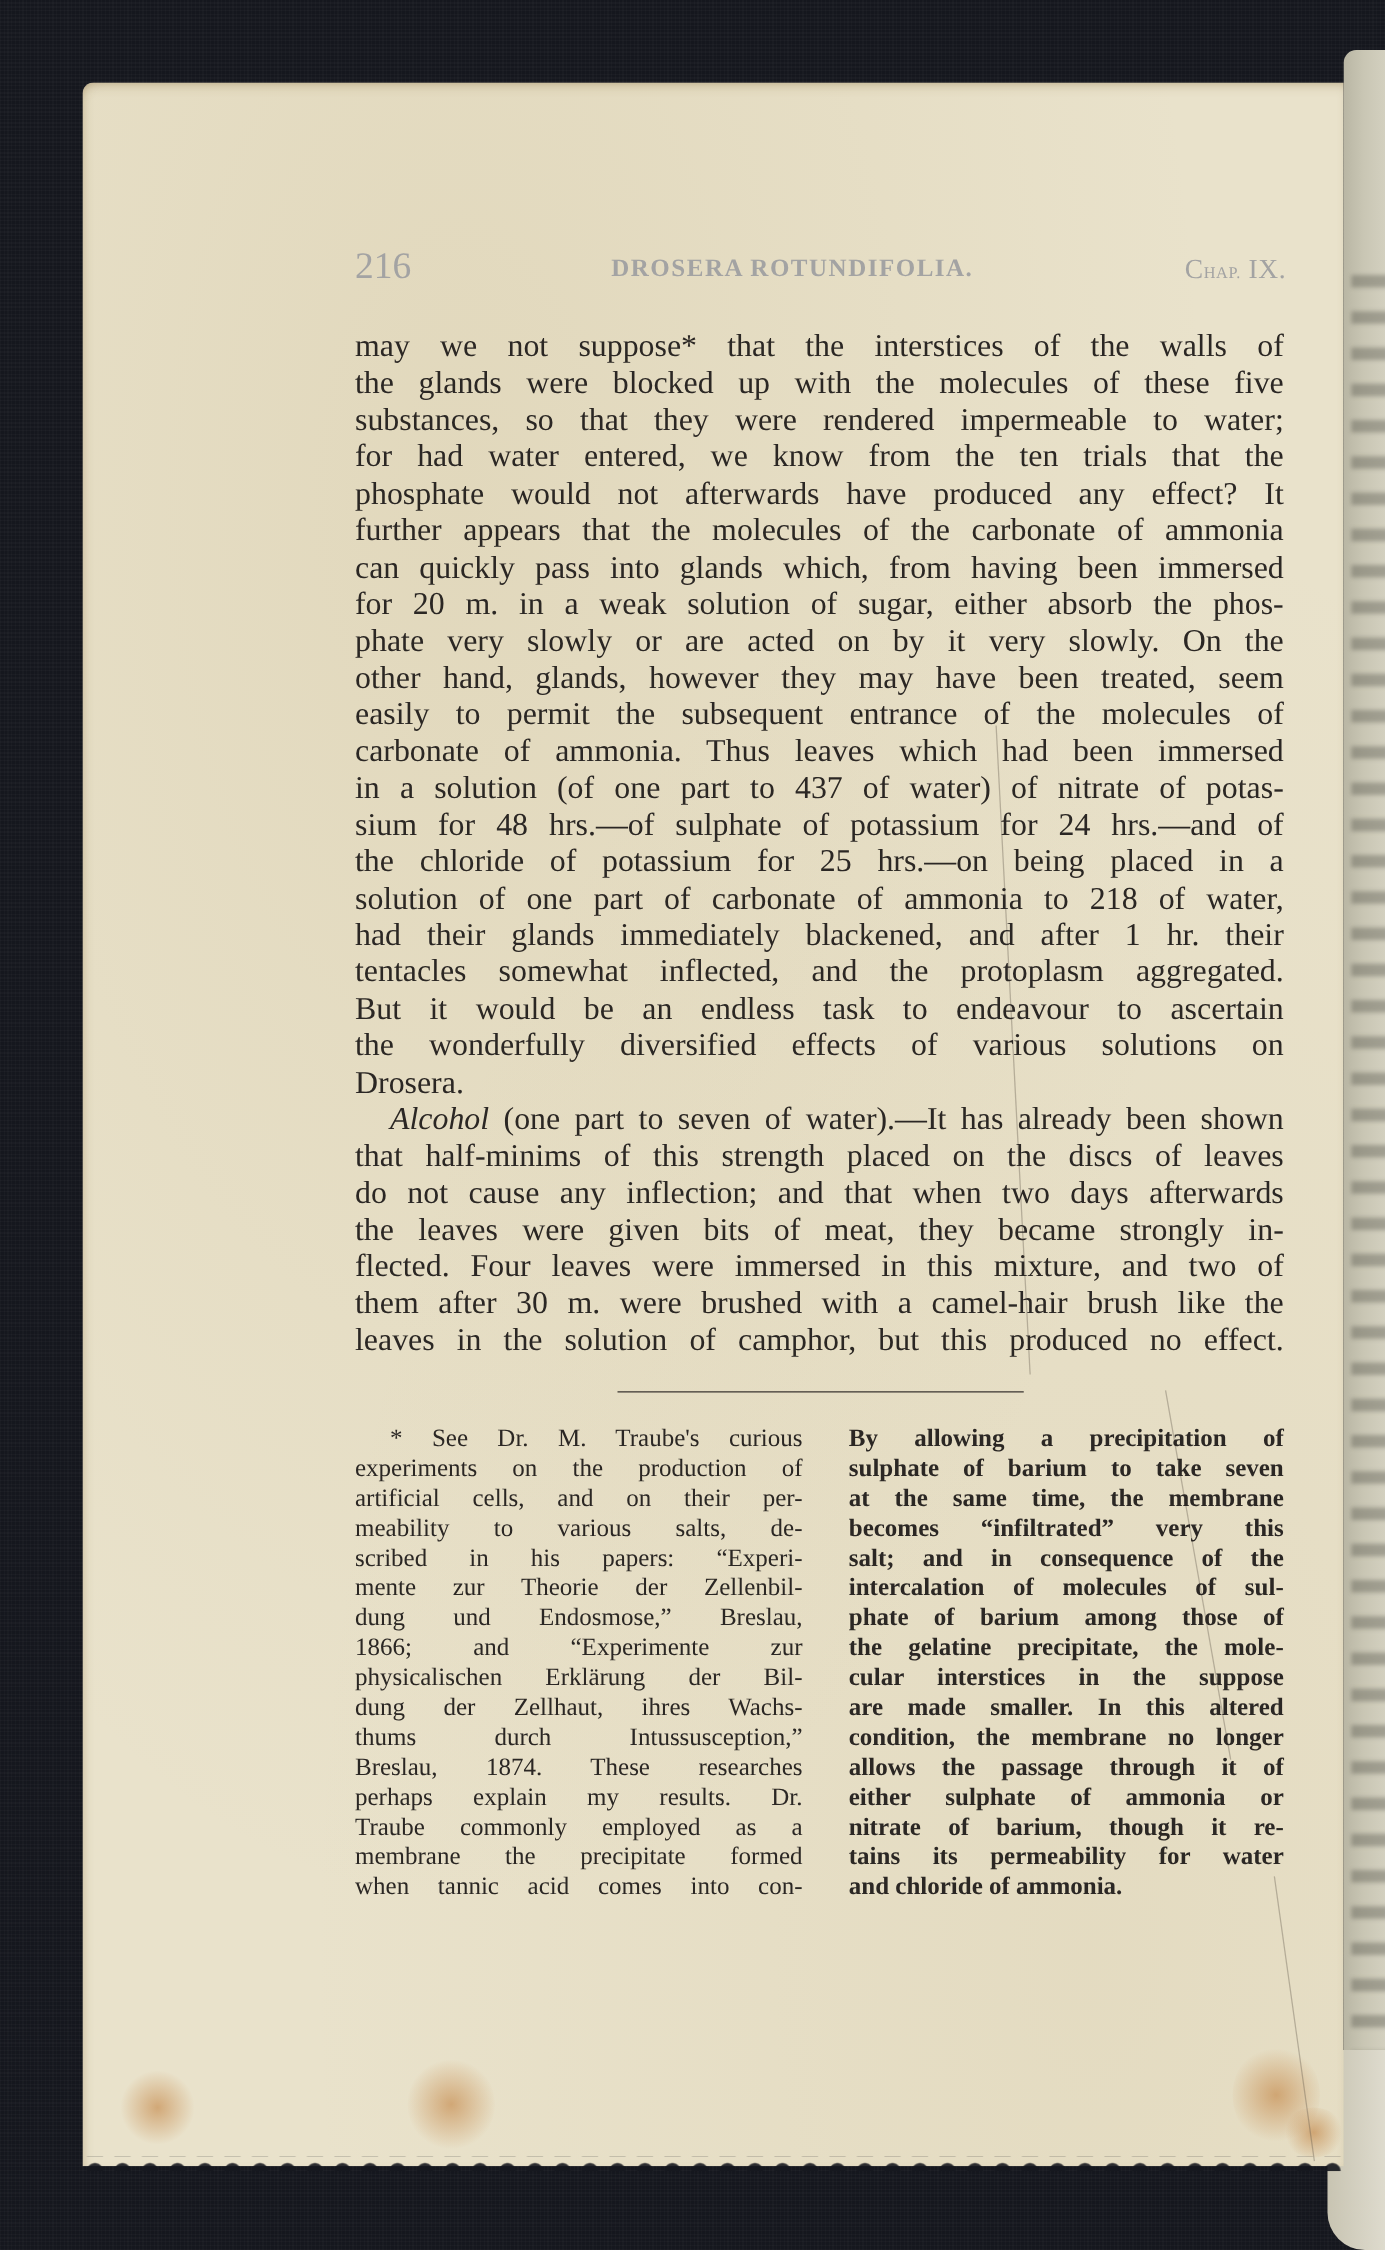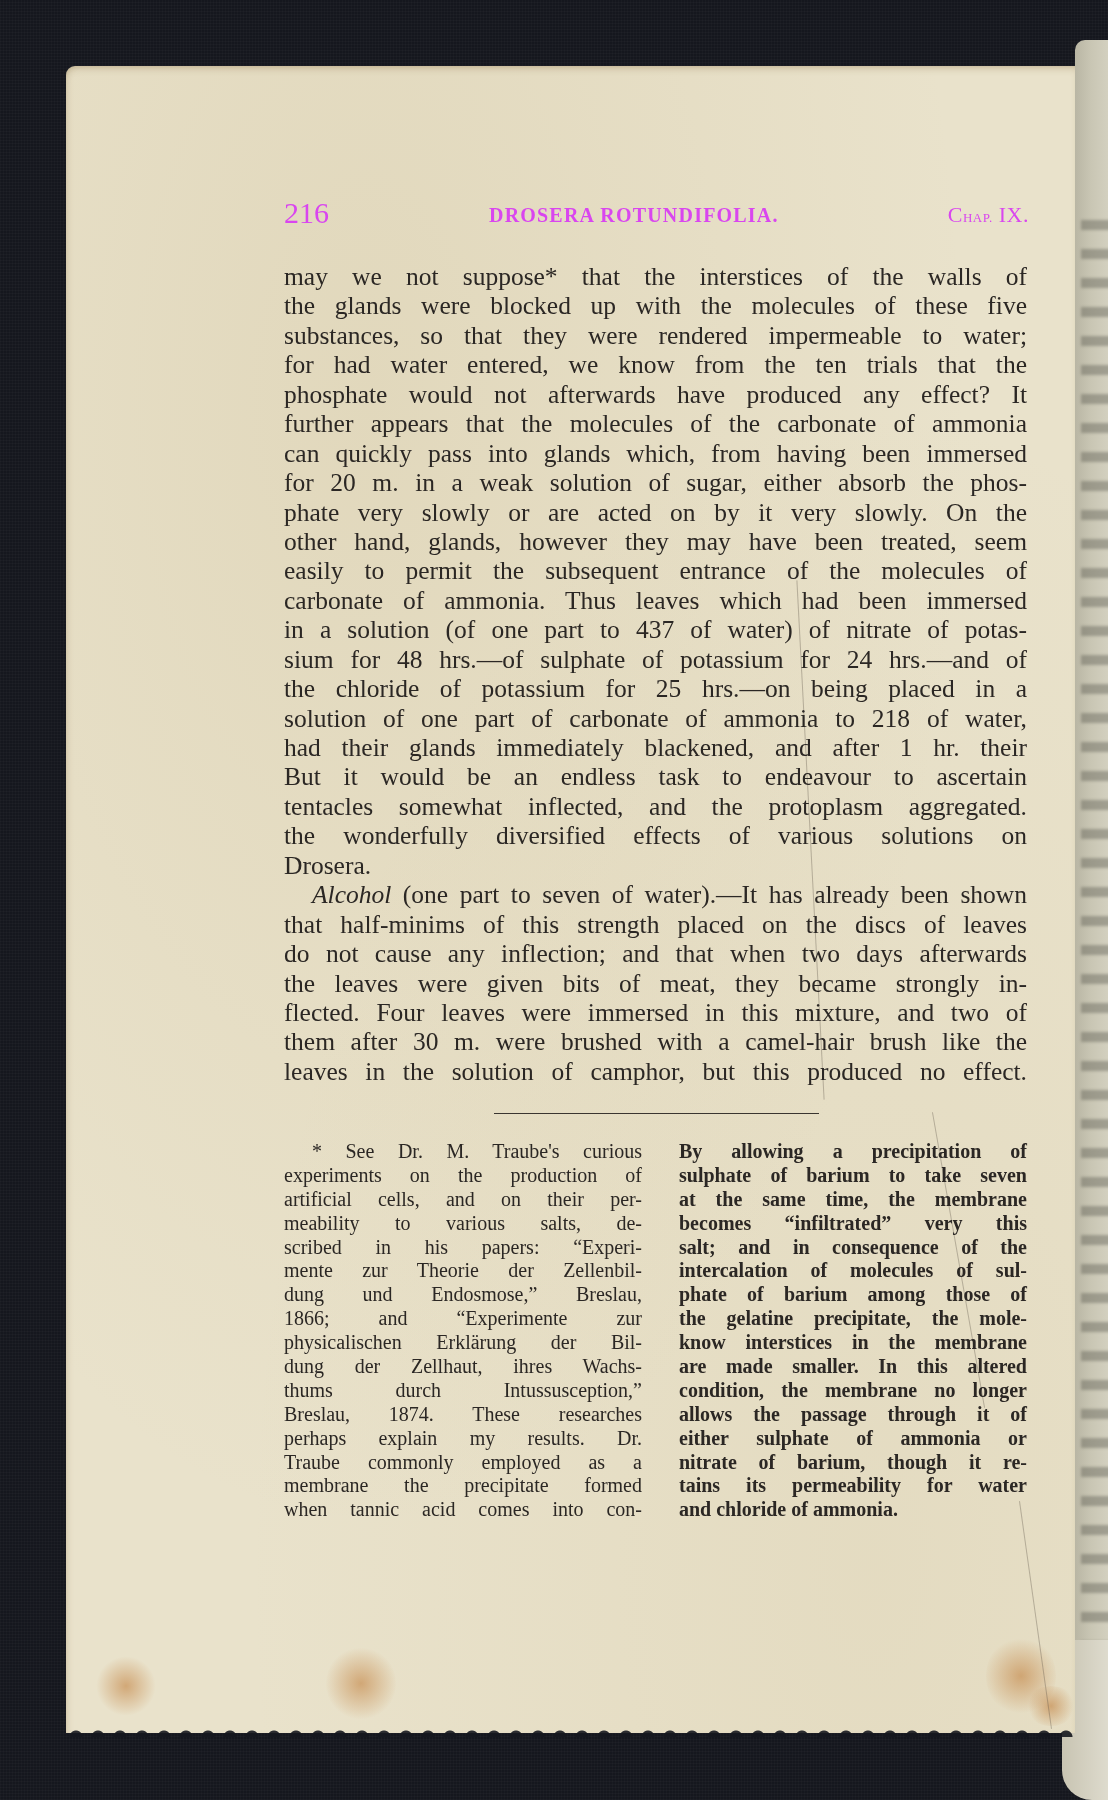--- a/index.html
+++ b/index.html
@@ -48,21 +48,21 @@
     background:
       radial-gradient(circle at 10px 12px, #15171e 6px, transparent 7px) 0 0/22px 12px repeat-x;
     opacity:0.9;
   }
   .stain {
     position:absolute; border-radius:50%;
     background:radial-gradient(circle, rgba(190,120,50,0.55), rgba(190,120,50,0) 70%);
   }
   .header {
     position:absolute; left:284px; top:196px; width:745px; height:40px;
-    color:#d946ef;
+    color:#a3a3a3;
   }
   .page-number { position:absolute; left:0; top:0; font-size:30px; }
   .running-title { position:absolute; left:205px; top:8px; font-size:20px; letter-spacing:1.2px; font-weight:bold; }
   .chapter { position:absolute; right:0; top:6px; font-size:22px; letter-spacing:0.5px; }
   .chapter .sc { font-size:13px; }
 
   .body-text {
     position:absolute; left:284px; top:262px; width:743px;
     color:#2b2724; font-size:25.5px; line-height:29.45px;
   }
@@ -180,22 +180,22 @@
   <span class="body-line">for 20 m. in a weak solution of sugar, either absorb the phos-</span>
   <span class="body-line">phate very slowly or are acted on by it very slowly. On the</span>
   <span class="body-line">other hand, glands, however they may have been treated, seem</span>
   <span class="body-line">easily to permit the subsequent entrance of the molecules of</span>
   <span class="body-line">carbonate of ammonia. Thus leaves which had been immersed</span>
   <span class="body-line">in a solution (of one part to 437 of water) of nitrate of potas-</span>
   <span class="body-line">sium for 48 hrs.—of sulphate of potassium for 24 hrs.—and of</span>
   <span class="body-line">the chloride of potassium for 25 hrs.—on being placed in a</span>
   <span class="body-line">solution of one part of carbonate of ammonia to 218 of water,</span>
   <span class="body-line">had their glands immediately blackened, and after 1 hr. their</span>
+  <span class="body-line">tentacles somewhat inflected, and the protoplasm aggregated.</span>
   <span class="body-line">But it would be an endless task to endeavour to ascertain</span>
-  <span class="body-line">tentacles somewhat inflected, and the protoplasm aggregated.</span>
   <span class="body-line">the wonderfully diversified effects of various solutions on</span>
   <span class="body-line last">Drosera.</span>
 
   <span class="body-line indent"><i>Alcohol</i><span> (one part to seven of water).—It has already been shown</span></span>
   <span class="body-line">that half-minims of this strength placed on the discs of leaves</span>
   <span class="body-line">do not cause any inflection; and that when two days afterwards</span>
   <span class="body-line">the leaves were given bits of meat, they became strongly in-</span>
   <span class="body-line">flected. Four leaves were immersed in this mixture, and two of</span>
   <span class="body-line">them after 30 m. were brushed with a camel-hair brush like the</span>
   <span class="body-line">leaves in the solution of camphor, but this produced no effect.</span>
@@ -223,21 +223,21 @@
   </div>
 <div class="footnotes fn-right" id="fnRight">
     <span class="fn-line">By allowing a precipitation of</span>
     <span class="fn-line">sulphate of barium to take seven</span>
     <span class="fn-line">at the same time, the membrane</span>
     <span class="fn-line">becomes “infiltrated” very this</span>
     <span class="fn-line">salt; and in consequence of the</span>
     <span class="fn-line">intercalation of molecules of sul-</span>
     <span class="fn-line">phate of barium among those of</span>
     <span class="fn-line">the gelatine precipitate, the mole-</span>
-    <span class="fn-line">know interstices in the membrane</span>
+    <span class="fn-line">cular interstices in the suppose</span>
     <span class="fn-line">are made smaller. In this altered</span>
     <span class="fn-line">condition, the membrane no longer</span>
     <span class="fn-line">allows the passage through it of</span>
     <span class="fn-line">either sulphate of ammonia or</span>
     <span class="fn-line">nitrate of barium, though it re-</span>
     <span class="fn-line">tains its permeability for water</span>
     <span class="fn-line last">and chloride of ammonia.</span>
   </div>
 
 </body></html>

